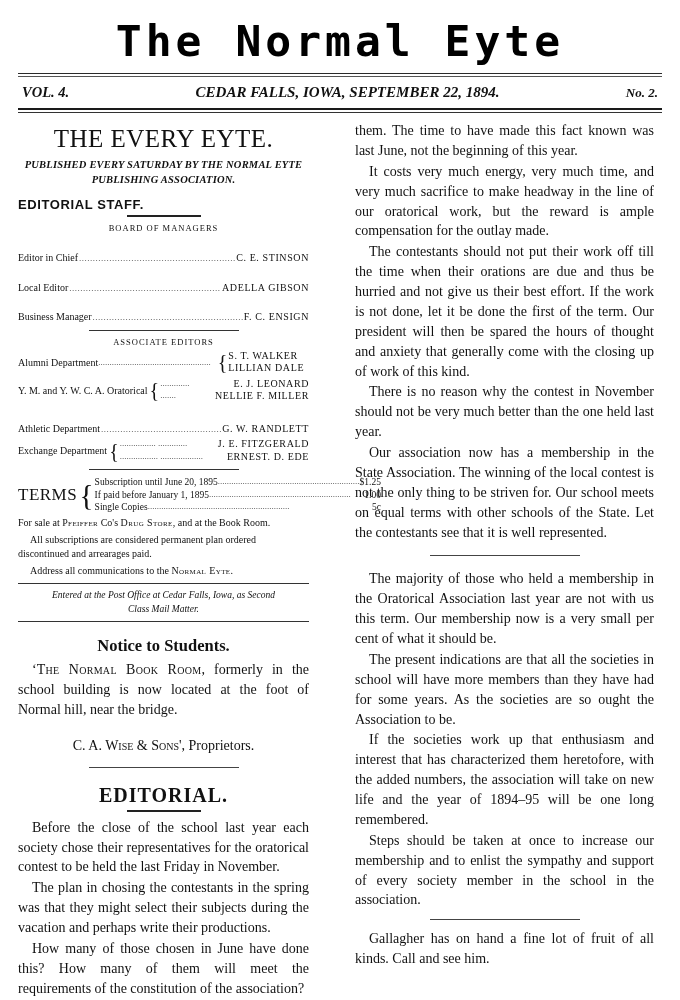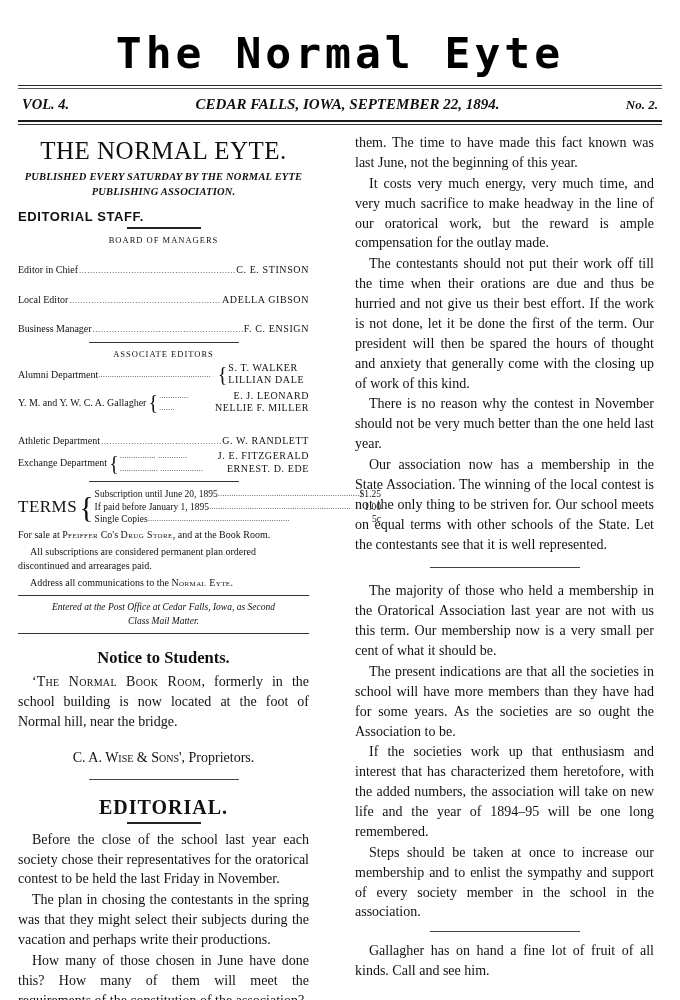--- a/index.html
+++ b/index.html
@@ -19,21 +19,21 @@
     width: 680px;
     height: 1000px;
     box-sizing: border-box;
     padding: 0 18px;
     position: relative;
   }
 
   
   .masthead {
     text-align: center;
-    padding-top: 32px;
+    padding-top: 20px;
     padding-bottom: 10px;
   }
   .masthead-title {
     font-family: "DejaVu Sans Mono", "Liberation Mono", monospace;
     font-weight: bold;
     font-size: 43px;
     letter-spacing: 4px;
     white-space: nowrap;
     color: #000;
     line-height: 1;
@@ -291,21 +291,21 @@
     <div class="place">CEDAR FALLS, IOWA, SEPTEMBER 22, 1894.</div>
     <div class="no">No. 2.</div>
   </div>
 
   <div class="rule-double thick"></div>
 
   <div class="columns">
 
     <div class="col col-left">
 
-      <div class="paper-name">THE NORMAL EYTE.</div>
+      <div class="paper-name">THE EVERY EYTE.</div>
 
       <div class="published-line">
         <div>PUBLISHED EVERY SATURDAY BY THE NORMAL EYTE</div>
         <div>PUBLISHING ASSOCIATION.</div>
       </div>
 
       <div class="staff-head">EDITORIAL STAFF.</div>
       <div class="mini-rule"></div>
 
       <div class="sub-head">BOARD OF MANAGERS</div>
@@ -338,21 +338,21 @@
           <span class="nm">
             <span class="person">S. T. WALKER</span>
           </span>
           <span class="nm">
             <span class="person">LILLIAN DALE</span>
           </span>
         </span>
       </div>
 
       <div class="assoc-pair">
-        <span class="role">Y. M. and Y. W. C. A. Gallagher</span>
+        <span class="role">Y. M. and Y. W. C. A. Oratorical</span>
         <span class="brace">{</span>
         <span class="names">
           <span class="nm">
             <span class="dots">.............</span>
             <span class="person">E. J. LEONARD</span>
           </span>
           <span class="nm">
             <span class="dots">.......</span>
             <span class="person">NELLIE F. MILLER</span>
           </span>

